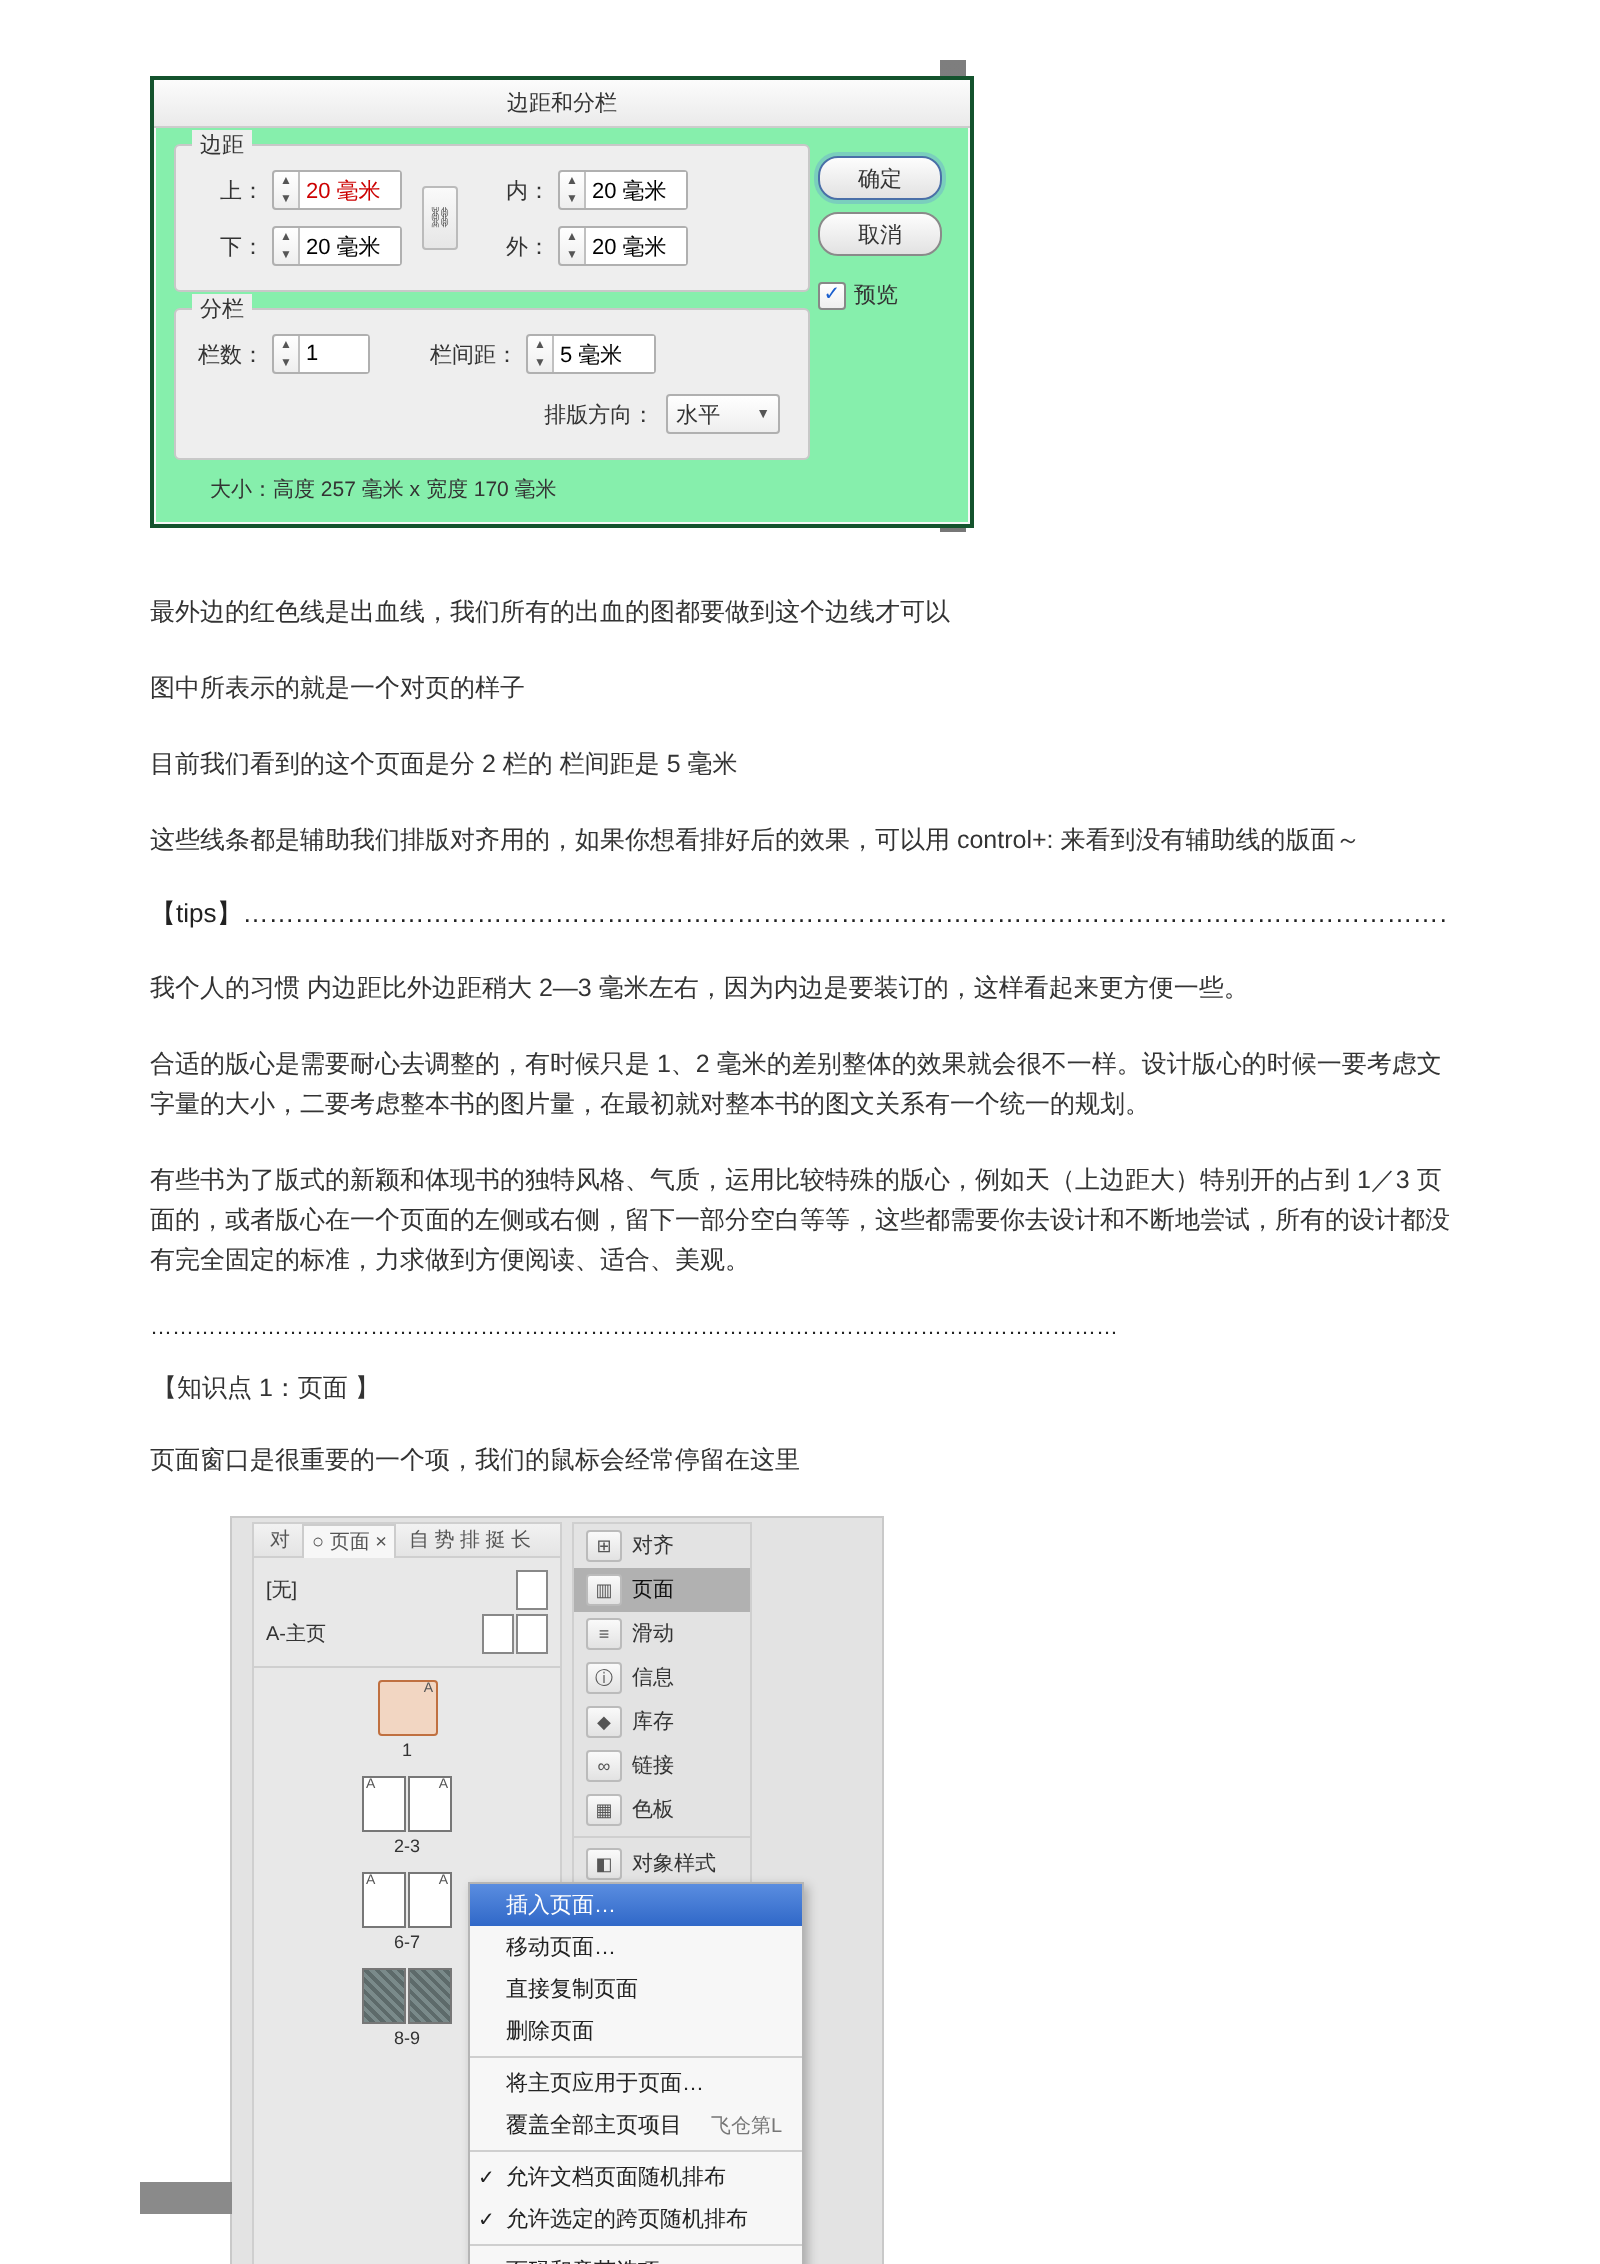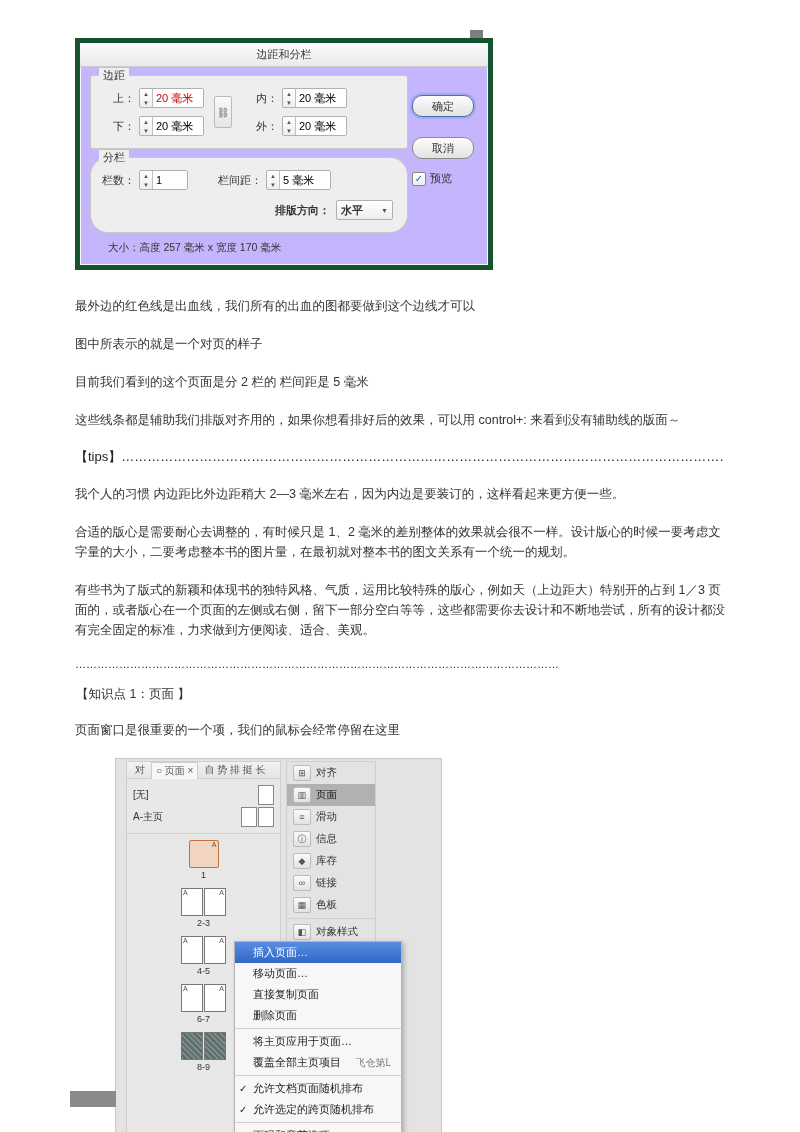--- a/index.html
+++ b/index.html
@@ -24,22 +24,22 @@
   .dlg1-bg {
     position: absolute;
     left: 395px; top: 0;
     width: 13px; height: 236px;
     background: linear-gradient(#7e7e7e,#777);
   }
   .dlg1 {
     position: absolute;
     left: 0; top: 8px;
     width: 408px;
-    background: #c4b5fd;
-    border: 5px solid #14532d;
+    background: #86efac;
+    border: 2px solid #14532d;
     box-shadow: inset 0 0 0 1px #f8f8f8;
     font-size: 11px;
   }
   .dlg1-title {
     text-align: center;
     font-size: 11px;
     color: #333;
     padding: 4px 0;
     background: linear-gradient(#fcfcfc,#eaeaea);
     border-bottom: 1px solid #ccc;
@@ -62,21 +62,20 @@
     background: #eee;
     padding: 0 4px;
     font-size: 11px;
     color: #333;
   }
   .fs-margin {
     width: 300px;
   }
   .fs-col {
     width: 300px;
-    border-radius: 18px;
   }
   .row { display: flex; align-items: center; margin: 2px 0; }
   .lbl { width: 36px; text-align: right; margin-right: 4px; }
   .spin {
     display: inline-flex;
     align-items: stretch;
     height: 18px;
     border: 1px solid #b0b0b0;
     border-radius: 2px;
     background: linear-gradient(#fff,#eee);
@@ -121,21 +120,20 @@
     display: flex; flex-direction: column; gap: 6px;
   }
   .btn {
     height: 20px;
     border: 1px solid #8a8a8a;
     border-radius: 10px;
     background: linear-gradient(#fdfdfd,#e2e2e2);
     font-size: 11px;
     display: flex; align-items: center; justify-content: center;
     cursor: pointer;
-    margin-top: 14px;
   }
   .btn.primary {
     border-color: #4a6fa8;
     box-shadow: 0 0 0 2px rgba(100,150,220,.35);
   }
   .chk-row {
     margin-top: 6px;
     display: flex; align-items: center; gap: 4px;
     font-size: 11px;
   }
@@ -401,21 +399,21 @@
               <span class="lbl" style="width:48px">栏间距：</span>
               <span class="spin">
                 <span class="arrows">
                     <span>▲</span>
                     <span>▼</span>
                   </span>
                 <input value="5 毫米" style="">
               </span>
             </div>
           </div>
-          <div class="row" style="justify-content:flex-end; margin-top:8px; padding-right:6px;font-weight:bold;">
+          <div class="row" style="justify-content:flex-end; margin-top:8px; padding-right:6px;">
             <span style="margin-right:6px">排版方向：</span>
             <span class="sel">
               <span>水平</span>
               <span class="dd">▼</span>
             </span>
           </div>
         </div>
 
         <div class="dlg1-footer">大小：高度 257 毫米 x 宽度 170 毫米</div>
       </div>
@@ -478,31 +476,20 @@
         </div>
         <div class="spread">
           <div class="pages">
             <div class="pth">
                 <span class="corner l">A</span>
               </div>
             <div class="pth">
                 <span class="corner r">A</span>
               </div>
           </div>
-          <div class="lbl-pg">4-5</div>
-        </div>
-        <div class="spread">
-          <div class="pages">
-            <div class="pth">
-                <span class="corner l">A</span>
-              </div>
-            <div class="pth">
-                <span class="corner r">A</span>
-              </div>
-          </div>
           <div class="lbl-pg">6-7</div>
         </div>
         <div class="spread">
           <div class="pages">
             <div class="pth img"></div>
             <div class="pth img"></div>
           </div>
           <div class="lbl-pg">8-9</div>
         </div>
       </div>

